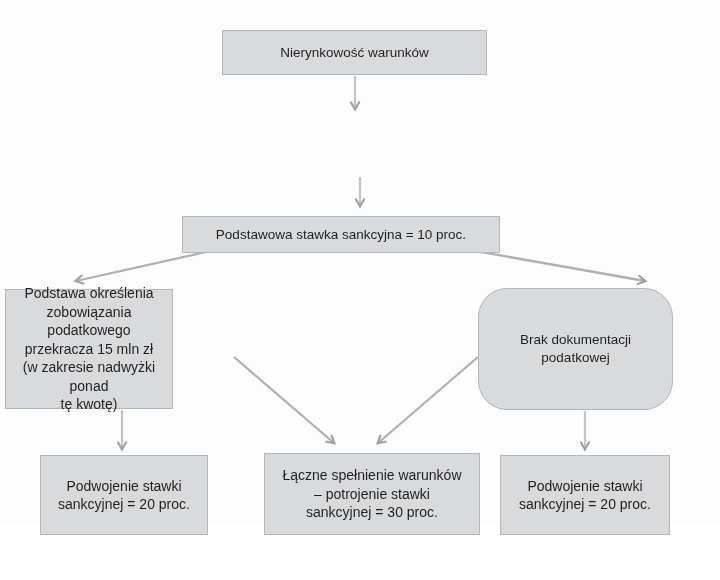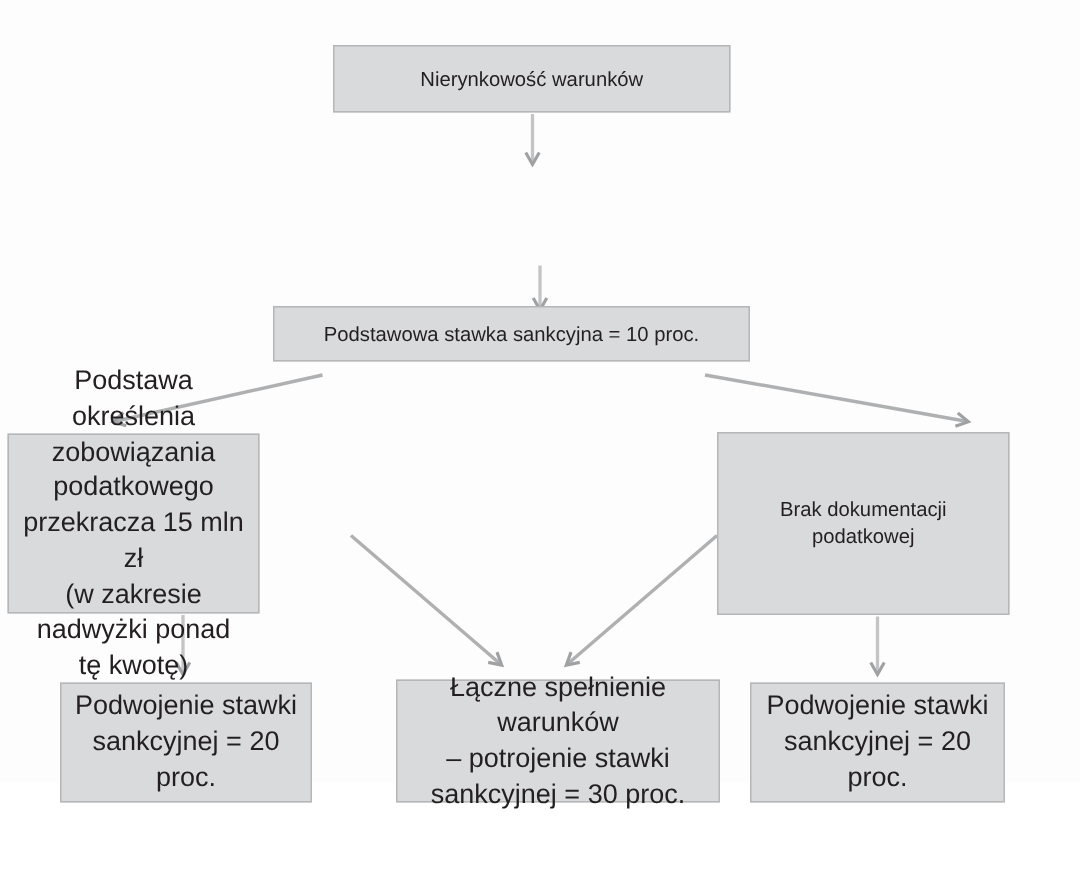--- a/index.html
+++ b/index.html
@@ -36,28 +36,28 @@
     align-items: center;
     justify-content: center;
     text-align: center;
     color: #231f20;
     font-size: 13.5px;
     line-height: 1.32;
     padding: 4px 8px;
     white-space: pre-line;
   }
   .node.small {
-    font-size: 18px;
+    font-size: 14px;
   }
   
   #node-top        { left: 222px; top: 30px;  width: 265px; height: 45px; }
   #node-sum        { left: 44px;  top: 115px; width: 632px; height: 61px; }
-  #node-base-rate  { left: 182px; top: 204px; width: 318px; height: 37px; }
+  #node-base-rate  { left: 182px; top: 216px; width: 318px; height: 37px; }
   #node-threshold  { left: 5px;   top: 289px; width: 168px; height: 120px; }
-  #node-no-docs    { left: 478px; top: 288px; width: 195px; height: 122px; }
+  #node-no-docs    { left: 478px; top: 288px; width: 195px; height: 122px; border-radius: 29px; }
   #node-double-l   { left: 40px;  top: 455px; width: 168px; height: 80px; }
   #node-triple     { left: 264px; top: 453px; width: 216px; height: 82px; }
   #node-double-r   { left: 500px; top: 455px; width: 170px; height: 80px; }
 </style>
 </head>
 <body>
 
 <div id="canvas">
 
   <svg id="arrow-layer" viewBox="0 0 720 580" width="720" height="580" xmlns="http://www.w3.org/2000/svg">

